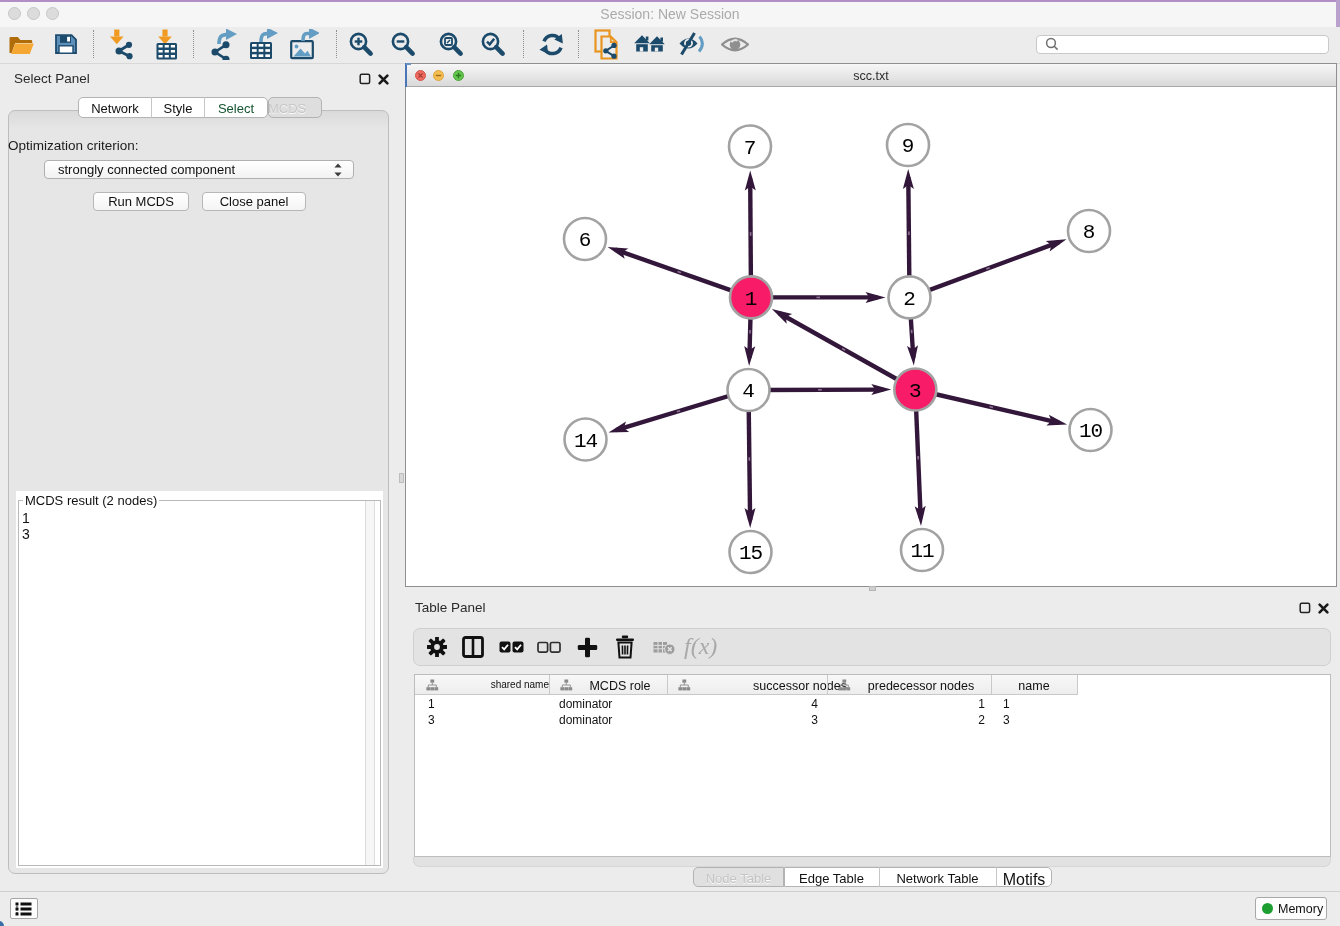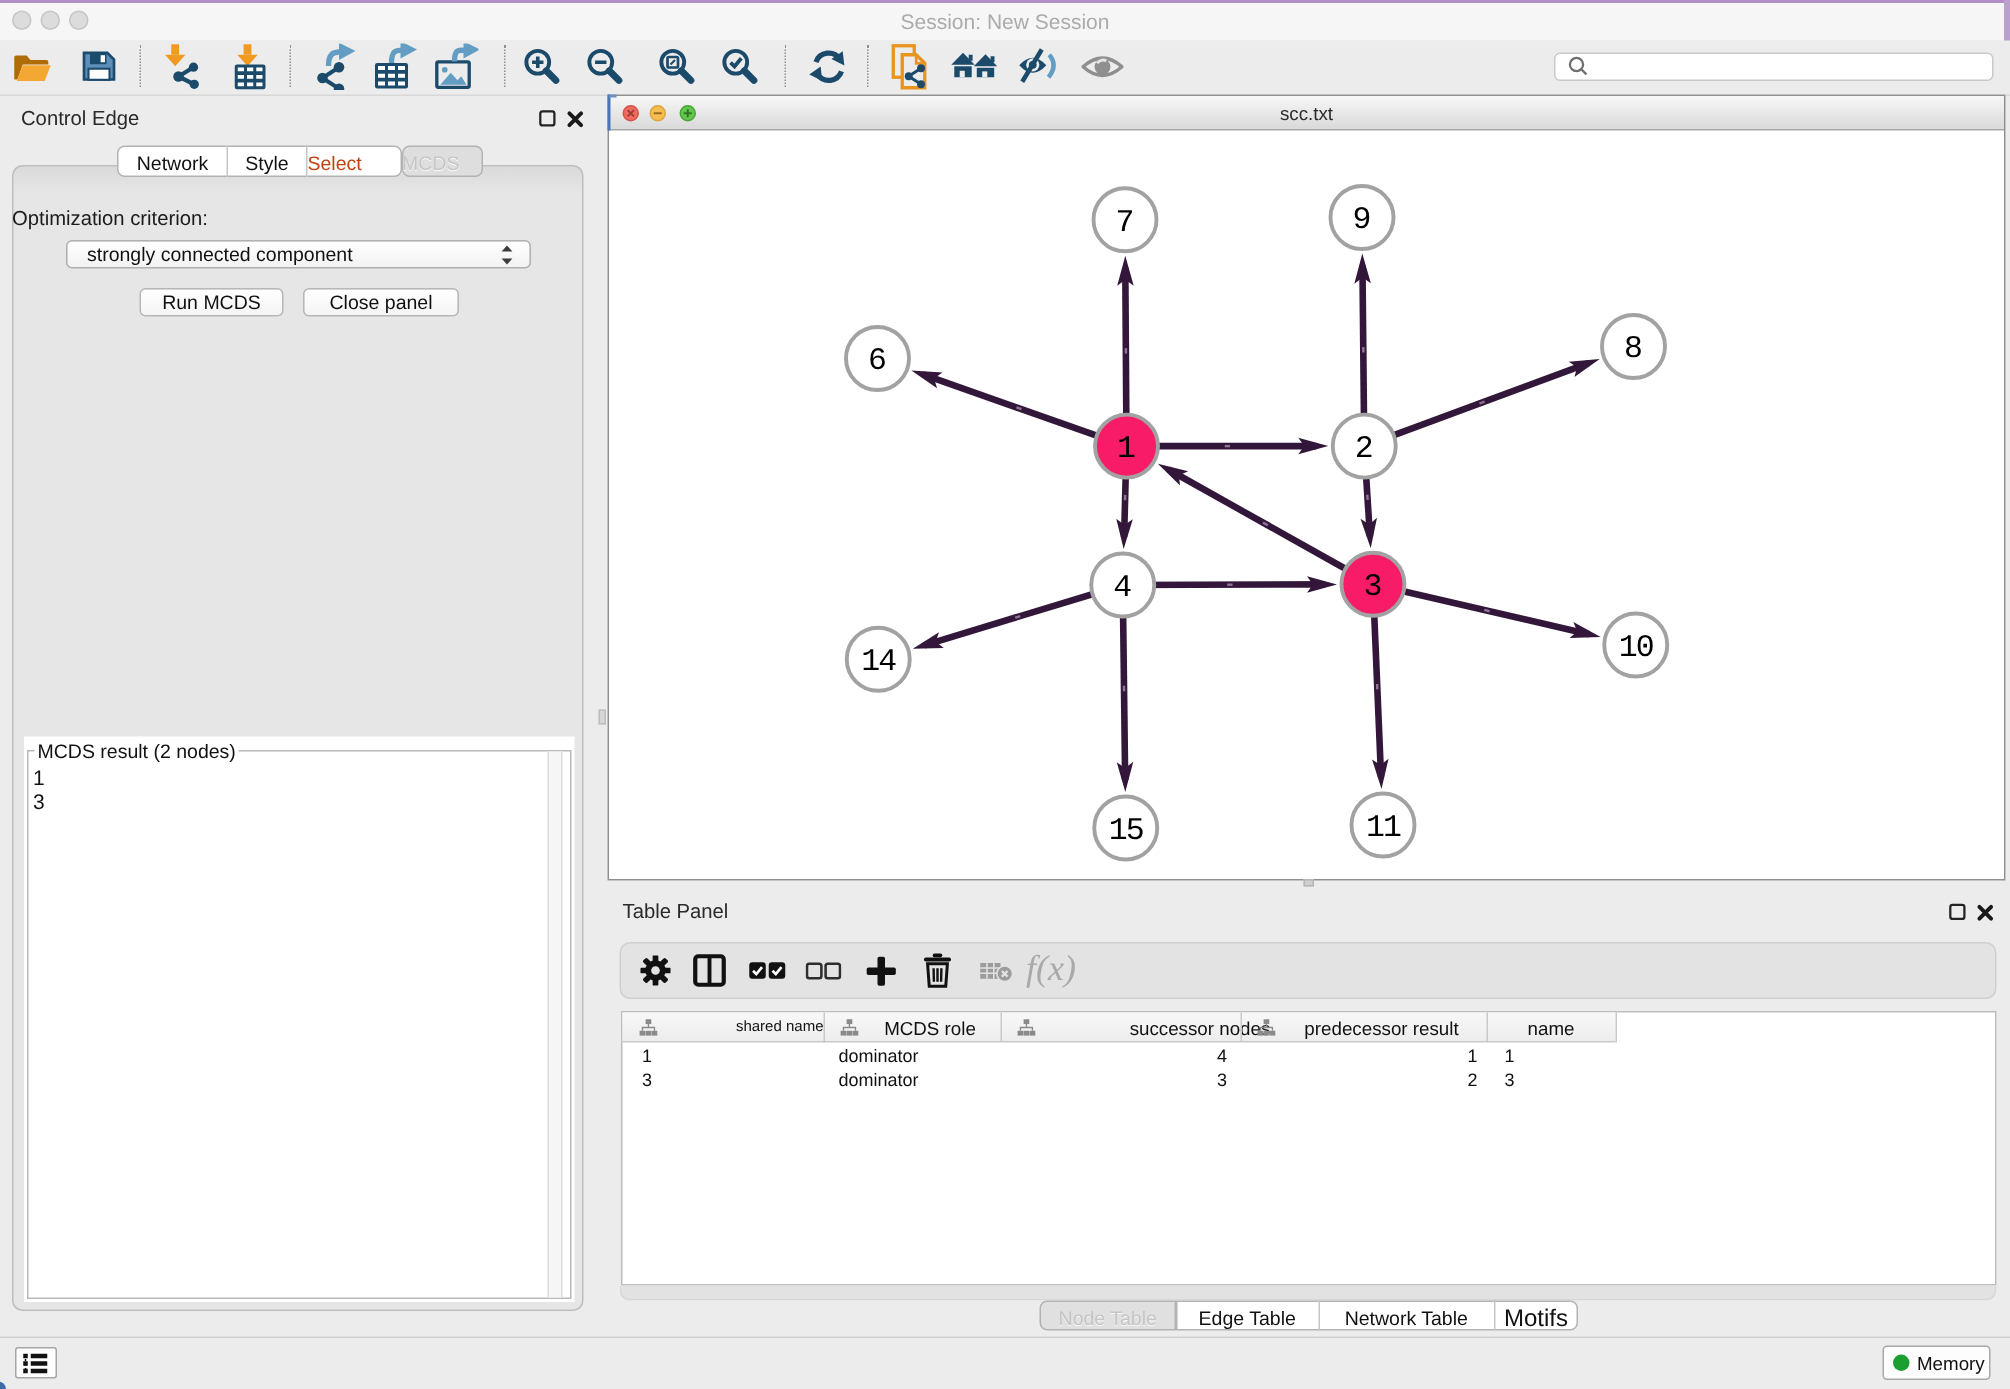--- a/index.html
+++ b/index.html
@@ -142,35 +142,35 @@
 <svg class="abs" style="left:721.0px;top:34.5px" width="28" height="19" viewBox="0 0 28 19">
     <path d="M1 9.5 Q 14 -2 27 9.5 Q 14 21 1 9.5 Z" fill="none" stroke="#8f8f8f" stroke-width="2.3"></path>
     <circle cx="14" cy="9.5" r="5.3" fill="#8f8f8f"></circle>
     <path d="M10.5 7.2 A 4.6 4.6 0 0 1 16.5 5.6" fill="none" stroke="#e4e4e4" stroke-width="2"></path>
   </svg>
 <div class="abs" style="left:1036px;top:35px;width:293px;height:19px;background:#fff;border:1px solid #c9c9c9;border-radius:4px"></div>
 <svg class="abs" style="left:1044.5px;top:37.0px" width="15" height="15" viewBox="0 0 15 15">
     <circle cx="6" cy="6" r="4.4" fill="none" stroke="#6e6e6e" stroke-width="1.5"></circle>
     <line x1="9.2" y1="9.2" x2="12.6" y2="12.6" stroke="#6e6e6e" stroke-width="1.5"></line>
   </svg>
-<div class="abs" style="left:14px;top:71px;font-size:13.5px;color:#2a2a2a">Control Edge</div>
+<div class="abs" style="left:14px;top:71px;font-size:13.5px;color:#2a2a2a">Select Panel</div>
 <svg class="abs" style="left:359px;top:73px" width="12" height="12" viewBox="0 0 12 12">
     <rect x="1.2" y="1.2" width="9.4" height="9.4" rx="1.5" fill="none" stroke="#222" stroke-width="1.5"></rect>
   </svg>
 <svg class="abs" style="left:377px;top:73px" width="13" height="13" viewBox="0 0 13 13">
     <path d="M2.6 2.6 L10.4 10.4 M10.4 2.6 L2.6 10.4" stroke="#1a1a1a" stroke-width="2.6" stroke-linecap="round"></path>
   </svg>
 <div class="abs" style="left:8px;top:110px;width:381px;height:764px;background:linear-gradient(#dadada,#e6e6e6 18px,#e6e6e6);border:1px solid #bdbdbd;border-radius:7px"></div>
 <div class="abs" style="left:78px;top:97px;width:190px;height:21px;background:#fff;border:1px solid #b3b3b3;border-radius:5px"></div>
 <div class="abs" style="left:151px;top:97px;width:1px;height:21px;background:#c6c6c6"></div>
 <div class="abs" style="left:204px;top:97px;width:1px;height:21px;background:#c6c6c6"></div>
 <div class="abs" style="left:268px;top:97px;width:54px;height:21px;background:#dedede;border:1px solid #b3b3b3;border-radius:5px"></div>
 <div class="abs" style="left:78px;top:101px;width:74px;height:14px;text-align:center;font-size:13px;color:#111">Network</div>
 <div class="abs" style="left:152px;top:101px;width:52px;height:14px;text-align:center;font-size:13px;color:#111">Style</div>
-<div class="abs" style="left:205px;top:101px;width:62px;height:14px;font-size:13px;color:#c2410c">Select</div>
+<div class="abs" style="left:205px;top:101px;width:62px;height:14px;text-align:center;font-size:13px;color:#14532d">Select</div>
 <div class="abs" style="left:268px;top:101px;width:34px;height:14px;text-align:center;font-size:13px;color:#c6c6c6;text-shadow:0 1px 0 #fafafa">MCDS</div>
 <div class="abs" style="left:8px;top:138px;width:382px;font-size:13.5px;color:#1c1c1c">Optimization criterion:</div>
 <div class="abs" style="left:44px;top:160px;width:310px;height:19px;background:linear-gradient(#ffffff,#f2f2f2);border:1px solid #b0b0b0;border-radius:4px"></div>
 <div class="abs" style="left:58px;top:162px;font-size:13px;color:#111">strongly connected component</div>
 <svg class="abs" style="left:333px;top:162.5px" width="10" height="14" viewBox="0 0 10 14">
     <polygon points="1.4,4.6 5,0.6 8.6,4.6" fill="#3c3c3c"></polygon>
     <polygon points="1.4,9.4 5,13.4 8.6,9.4" fill="#3c3c3c"></polygon>
   </svg>
 <div class="abs" style="left:93px;top:192px;width:96px;height:19px;background:linear-gradient(#ffffff,#f4f4f4);border:1px solid #b7b7b7;border-radius:4px;text-align:center;font-size:13px;color:#111;line-height:18px">Run MCDS</div>
 <div class="abs" style="left:202px;top:192px;width:104px;height:19px;background:linear-gradient(#ffffff,#f4f4f4);border:1px solid #b7b7b7;border-radius:4px;text-align:center;font-size:13px;color:#111;line-height:18px">Close panel</div>
@@ -366,21 +366,21 @@
     <g fill="#8a8a8a">
       <rect x="4.4" y="0.5" width="3.8" height="3.2"></rect>
       <rect x="0.4" y="8.2" width="3.8" height="3.2"></rect>
       <rect x="4.4" y="8.2" width="3.8" height="3.2"></rect>
       <rect x="8.4" y="8.2" width="3.8" height="3.2"></rect>
     </g>
     <g stroke="#8a8a8a" stroke-width="0.9" fill="none">
       <path d="M6.3 3.7 V6 M2.3 8.2 V6 H10.3 V8.2"></path>
     </g>
   </svg>
-<div class="abs" style="left:851px;top:679px;width:140px;text-align:center;font-size:12.5px;color:#111">predecessor result</div>
+<div class="abs" style="left:851px;top:679px;width:140px;text-align:center;font-size:12.5px;color:#111">predecessor nodes</div>
 <div class="abs" style="left:991px;top:675px;width:1px;height:20px;background:#c9c9c9"></div>
 <div class="abs" style="left:991px;top:679px;width:86px;text-align:center;font-size:12.5px;color:#111">name</div>
 <div class="abs" style="left:1077px;top:675px;width:1px;height:20px;background:#c9c9c9"></div>
 <div class="abs" style="left:428px;top:697px;font-size:12px;color:#111">1</div>
 <div class="abs" style="left:559px;top:697px;font-size:12px;color:#111">dominator</div>
 <div class="abs" style="left:667px;top:697px;width:151px;text-align:right;font-size:12px;color:#111">4</div>
 <div class="abs" style="left:827px;top:697px;width:158px;text-align:right;font-size:12px;color:#111">1</div>
 <div class="abs" style="left:1003px;top:697px;font-size:12px;color:#111">1</div>
 <div class="abs" style="left:428px;top:713px;font-size:12px;color:#111">3</div>
 <div class="abs" style="left:559px;top:713px;font-size:12px;color:#111">dominator</div>

